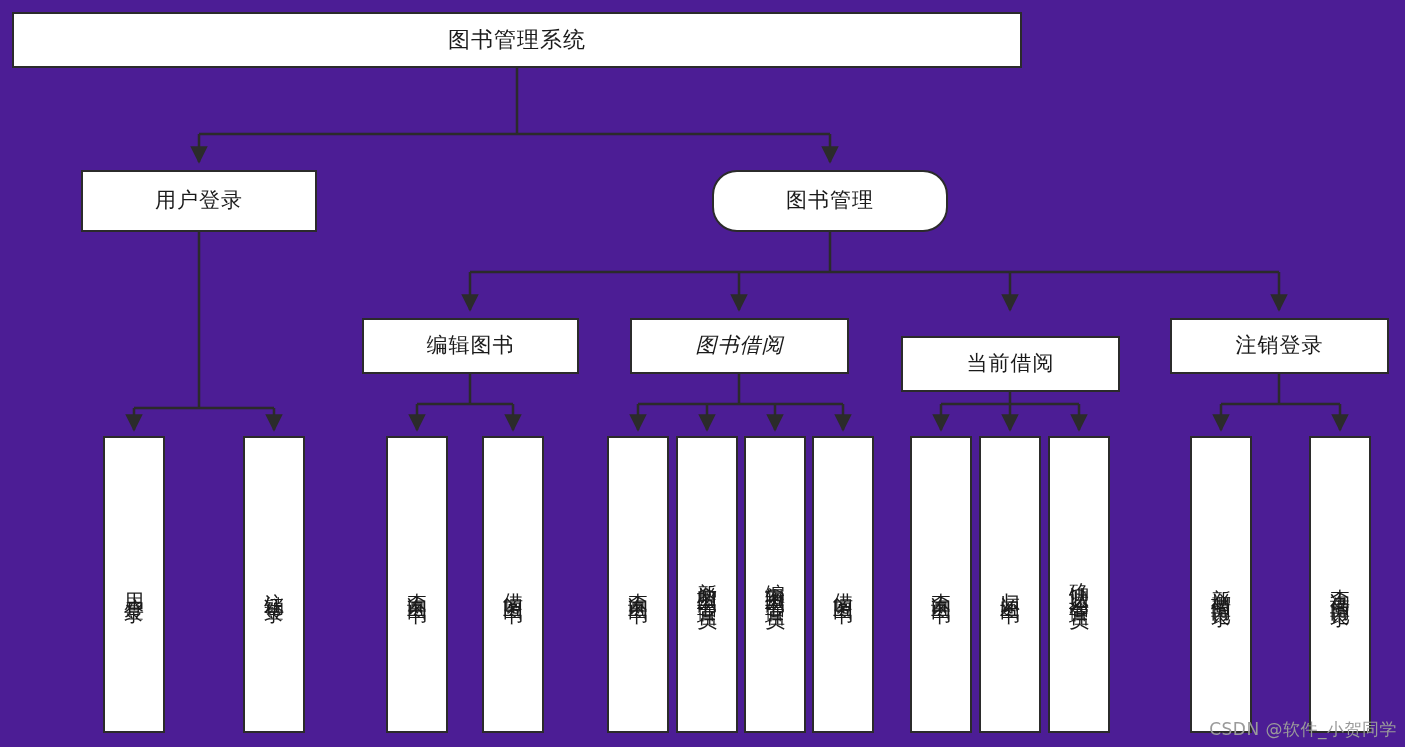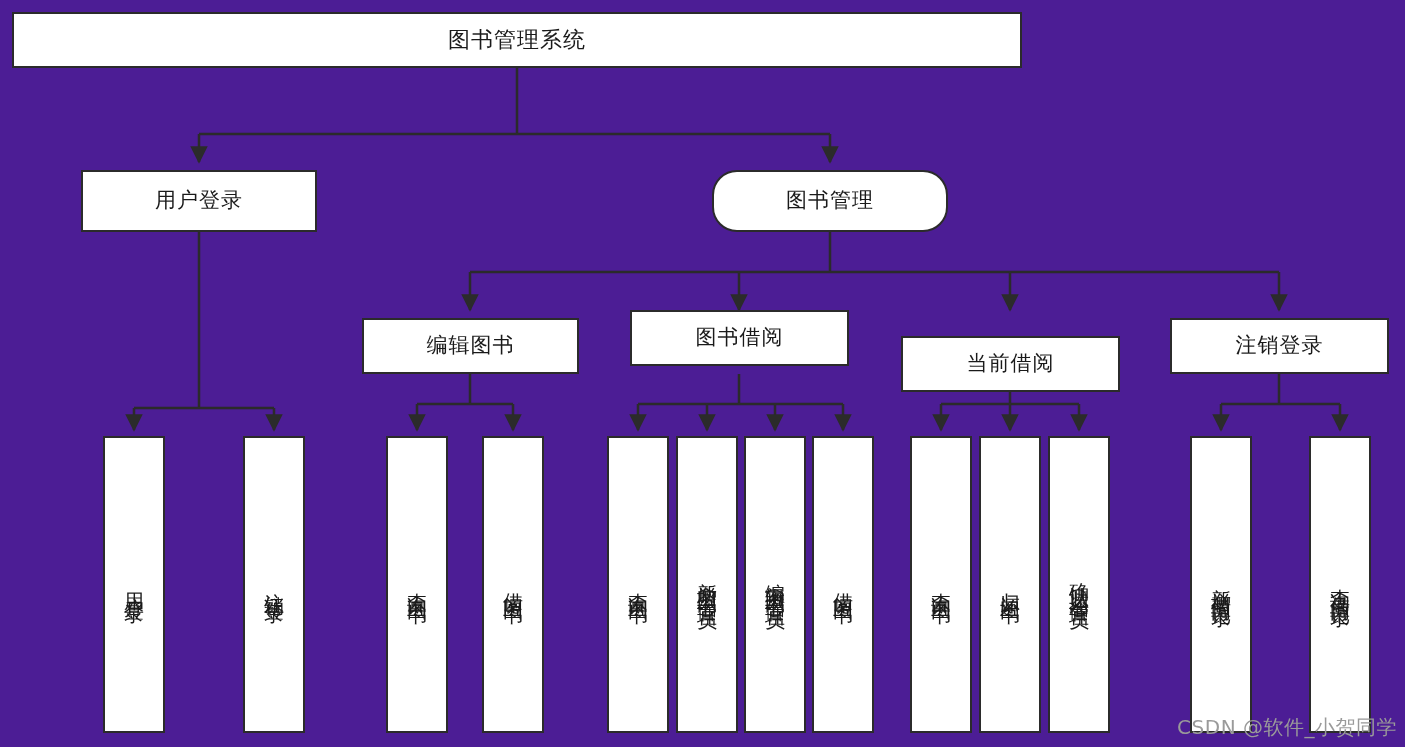--- a/index.html
+++ b/index.html
@@ -57,21 +57,21 @@
   .node.vertical .vtext {
     writing-mode: vertical-rl;
     text-orientation: upright;
     white-space: nowrap;
     text-align: center;
   }
   .watermark {
     position: absolute;
     right: 8px;
     bottom: 6px;
-    font-size: 20px;
+    font-size: 17px;
     color: #9a9a9a;
     letter-spacing: 0.5px;
     z-index: 5;
     white-space: nowrap;
   }
 </style>
 </head>
 <body>
 
 <div id="canvas">
@@ -125,21 +125,21 @@
       <path d="M 1340 404 L 1340 430" marker-end="url(#arrow)"></path>
     </g>
   </svg>
 
   <div class="node horizontal root" style="left:12px; top:12px; width:1010px; height:56px;">图书管理系统</div>
 
   <div class="node horizontal" style="left:81px; top:170px; width:236px; height:62px;">用户登录</div>
   <div class="node horizontal" style="left:712px; top:170px; width:236px; height:62px;border-radius:25px;">图书管理</div>
 
   <div class="node horizontal" style="left:362px; top:318px; width:217px; height:56px;">编辑图书</div>
-  <div class="node horizontal" style="left:630px; top:310px; width:219px; height:56px;">图书借阅</div>
+  <div class="node horizontal" style="left:630px; top:318px; width:219px; height:56px;font-style:italic;">图书借阅</div>
   <div class="node horizontal" style="left:901px; top:336px; width:219px; height:56px;">当前借阅</div>
   <div class="node horizontal" style="left:1170px; top:318px; width:219px; height:56px;">注销登录</div>
 
   <div class="node vertical" style="left:103px; top:436px; width:62px; height:297px;">
     <span class="vtext">用户登录</span>
   </div>
   <div class="node vertical" style="left:243px; top:436px; width:62px; height:297px;">
     <span class="vtext">注销登录</span>
   </div>
 

